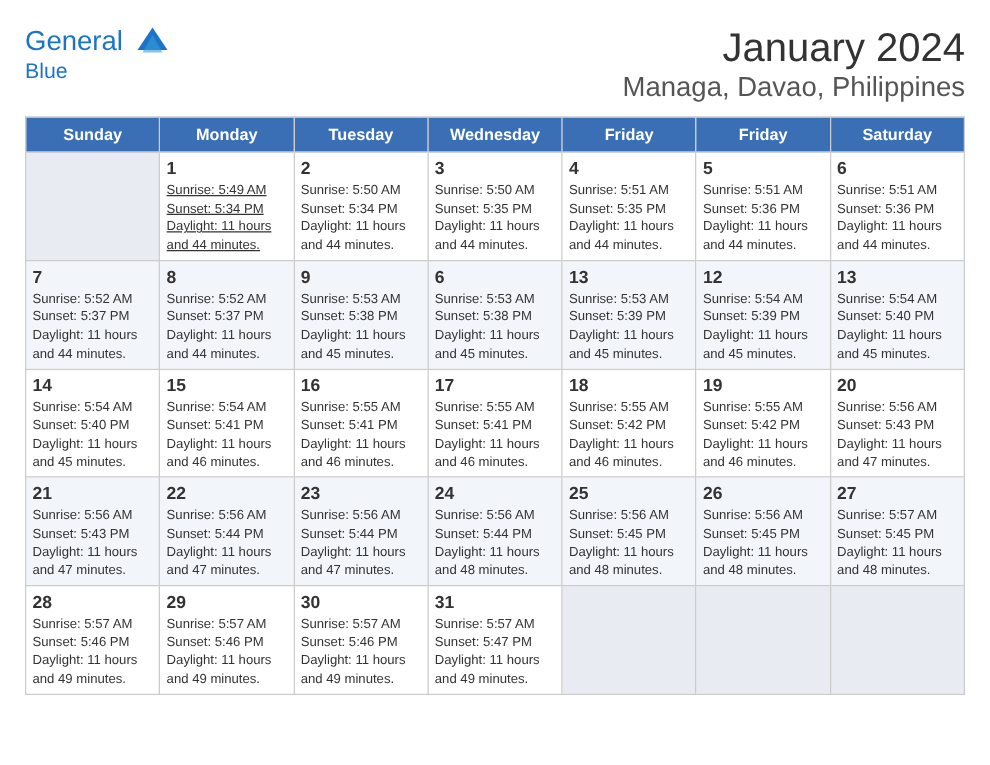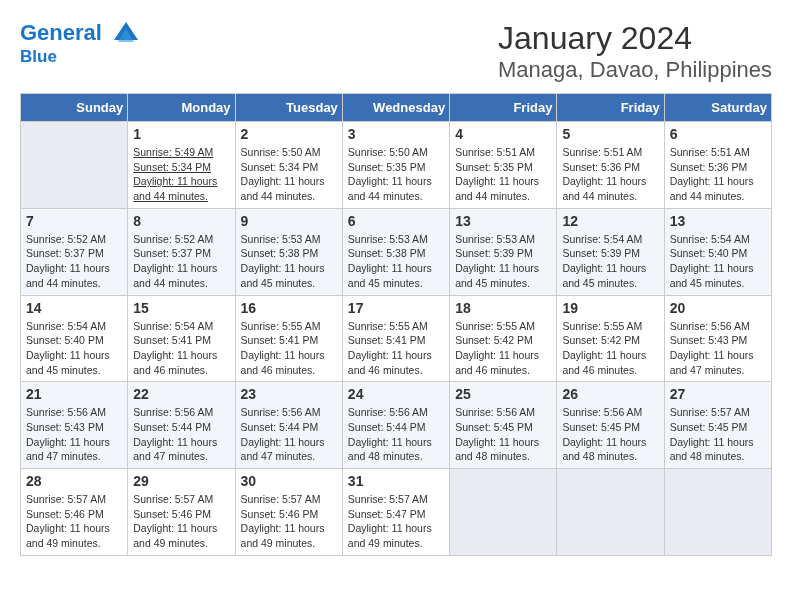--- a/index.html
+++ b/index.html
@@ -15,54 +15,54 @@
       justify-content: space-between;
       align-items: flex-start;
       margin-bottom: 10px;
     }
     .logo {
       display: flex;
       align-items: center;
     }
     .logo-text {
       font-size: 22px;
-      font-weight: bold;
+      font-weight: normal;
       color: #333;
       line-height: 1.1;
     }
     .logo-text span {
       color: #1a75c9;
     }
     .logo-icon {
       width: 28px;
       height: 28px;
       margin-left: 4px;
     }
     .title-block {
-      text-align: left;
+      text-align: right;
     }
     .month-title {
       font-size: 32px;
       color: #333;
       font-weight: normal;
     }
     .location {
       font-size: 22px;
       color: #555;
     }
     table {
       width: 100%;
       border-collapse: collapse;
       font-size: 11px;
     }
     thead tr th {
       background-color: #3a6fb5;
       color: #fff;
       padding: 6px 4px;
-      text-align: right;
+      text-align: center;
       font-size: 13px;
       font-weight: bold;
       border: 1px solid #ccc;
     }
     tbody tr td {
       border: 1px solid #ccc;
       vertical-align: top;
       padding: 4px 5px;
       height: 80px;
       color: #333;

